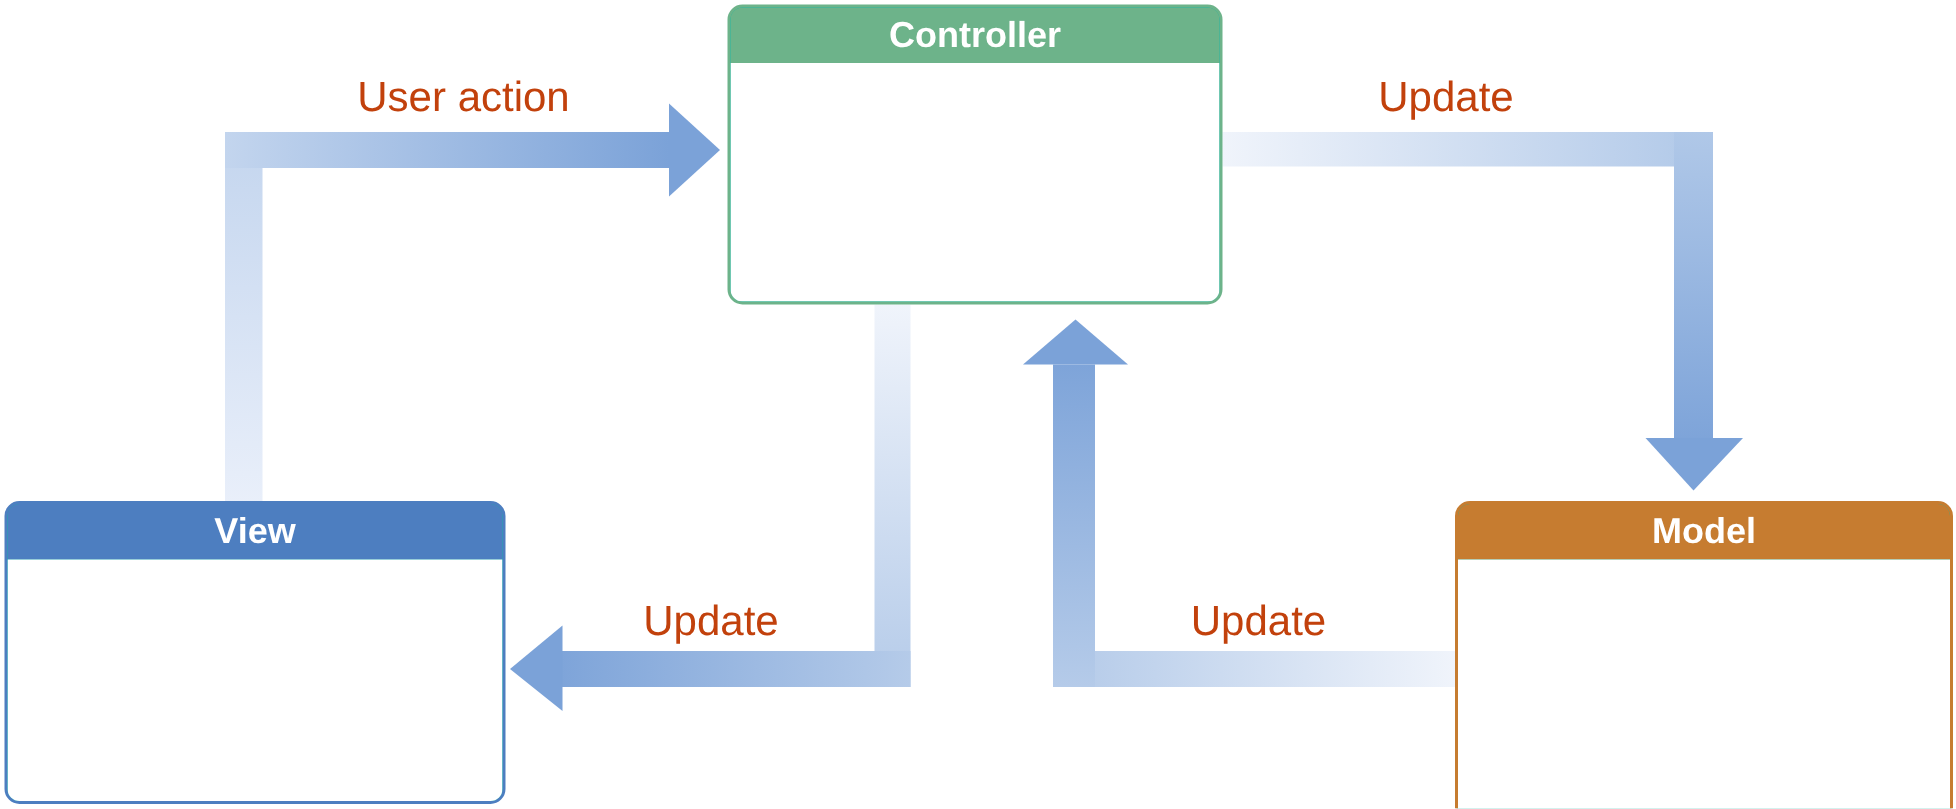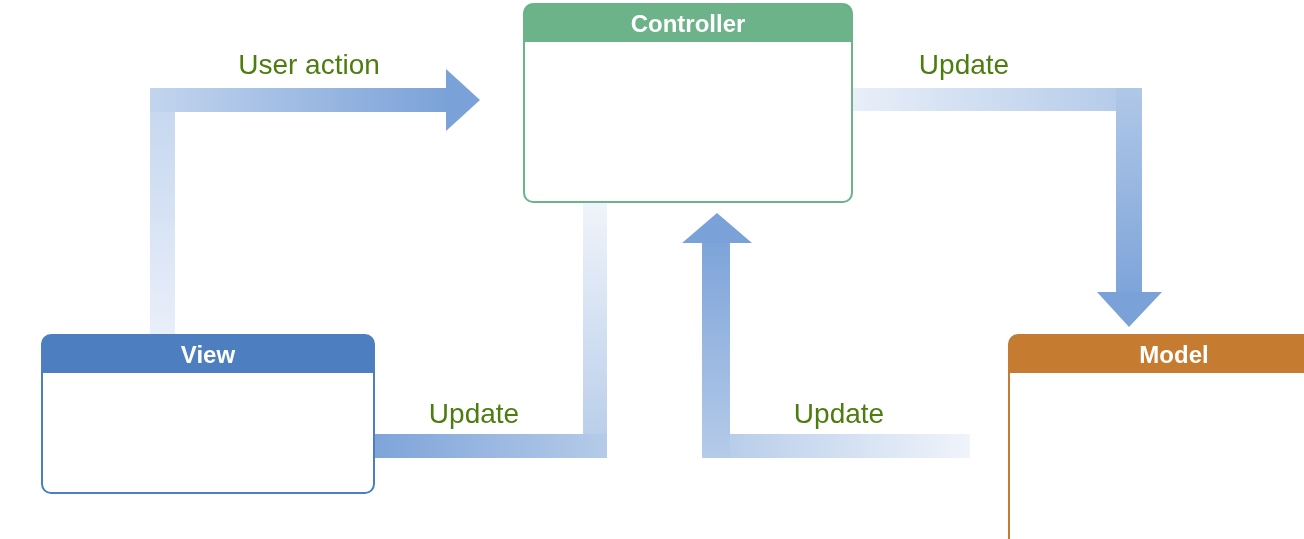--- a/index.html
+++ b/index.html
@@ -17,43 +17,42 @@
     width: 1304px; height: 539px;
   }
   .node {
     position: absolute;
     box-sizing: border-box;
     background: #14b8a6;
     border-radius: 10px;
     overflow: hidden;
     display: flex;
     flex-direction: column;
-    margin-left: 38px;
   }
   .node-header {
     height: 37px;
     line-height: 37px;
     text-align: center;
     color: #ffffff;
     font-weight: bold;
     font-size: 24px;
     flex: 0 0 auto;
   }
   .node-body { flex: 1 1 auto; background: #ffffff; }
   .node-controller { left: 485px; top: 3px;   width: 330px; height: 200px; border: 2px solid #6db38a; }
   .node-controller .node-header { background: #6db38a; }
-  .node-view       { left: 3px;   top: 334px; width: 334px; height: 160px; border: 2px solid #4d7ec0; }
+  .node-view       { left: 3px;   top: 334px; width: 334px; height: 202px; border: 2px solid #4d7ec0; }
   .node-view .node-header { background: #4d7ec0; }
   .node-model      { left: 970px; top: 334px; width: 332px; height: 221px; border: 2px solid #c67c30; }
   .node-model .node-header { background: #c67c30; }
   .arrow-label {
     position: absolute;
     transform: translateX(-50%);
     font-size: 28px;
-    color: #4d7c0f;
+    color: #c2410c;
     white-space: nowrap;
     line-height: 1.1;
   }
   .label-user-action   { left: 309px; top: 50px;  }
   .label-update-model  { left: 964px; top: 50px;  }
   .label-update-view   { left: 474px; top: 399px; }
   .label-notify        { left: 839px; top: 399px; }
 </style>
 </head>
 <body>

